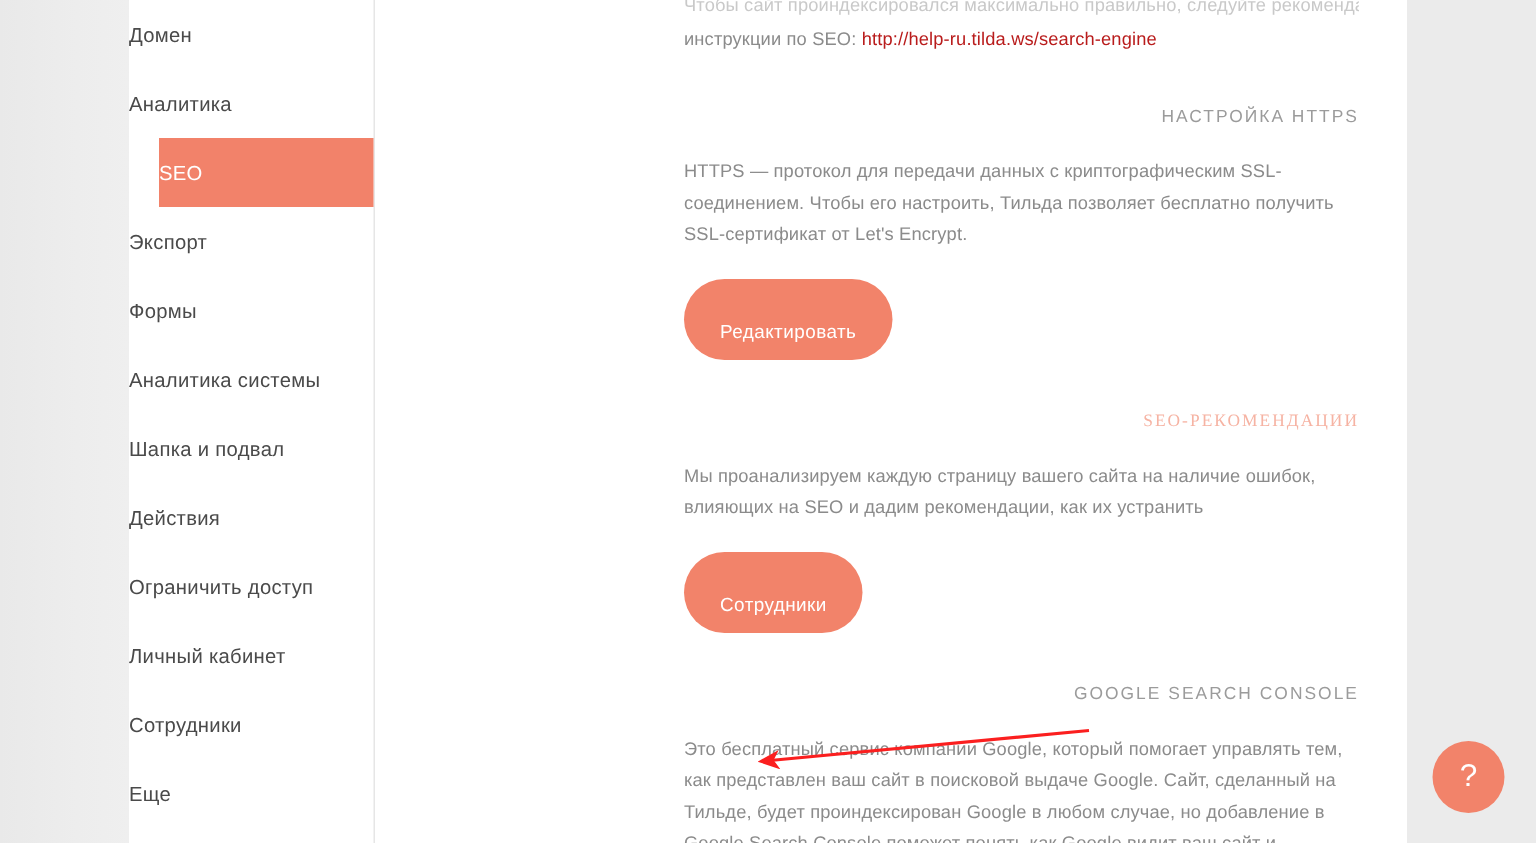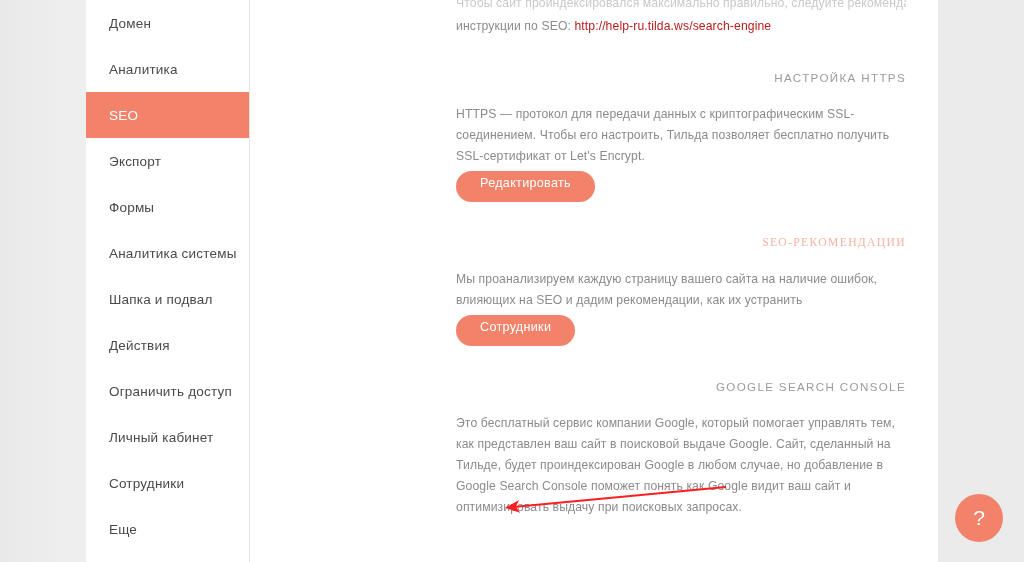--- a/index.html
+++ b/index.html
@@ -56,32 +56,32 @@
     left: 0; top: 0;
     width: 164px; height: 562px;
     background: #ffffff;
     border-right: 1px solid #e6e6e6;
     box-sizing: border-box;
   }
   .nav-item {
     height: 46px;
     display: flex;
     align-items: center;
-    padding-left: 23px;
     box-sizing: border-box;
     font-size: 13.5px;
     color: #4a4a4a;
     letter-spacing: .2px;
     cursor: pointer;
     user-select: none;
     white-space: nowrap;
   }
   .nav-item.active {
     background: #f2826a;
     color: #ffffff;
+    margin-left: 20px;
   }
 
   
   #main-content {
     position: absolute;
     left: 164px; top: 0;
     width: 688px; height: 562px;
     background: #ffffff;
     overflow: hidden;
   }
@@ -123,22 +123,22 @@
   .section-body {
     font-size: 12.2px;
     color: #8b8b8b;
     line-height: 1.72;
     letter-spacing: .1px;
     max-width: 448px;
   }
 
   .pill-button {
     display: inline-block;
-    margin-top: 4px;
-    padding: 5px 24px 12px;
+    margin-top: 19px;
+    padding: 28px 24px 12px;
     background: #f2836a;
     color: #ffffff;
     font-size: 12.6px;
     letter-spacing: .3px;
     border: none;
     border-radius: 30px;
     cursor: pointer;
     font-family: "Liberation Sans", sans-serif;
   }
 

